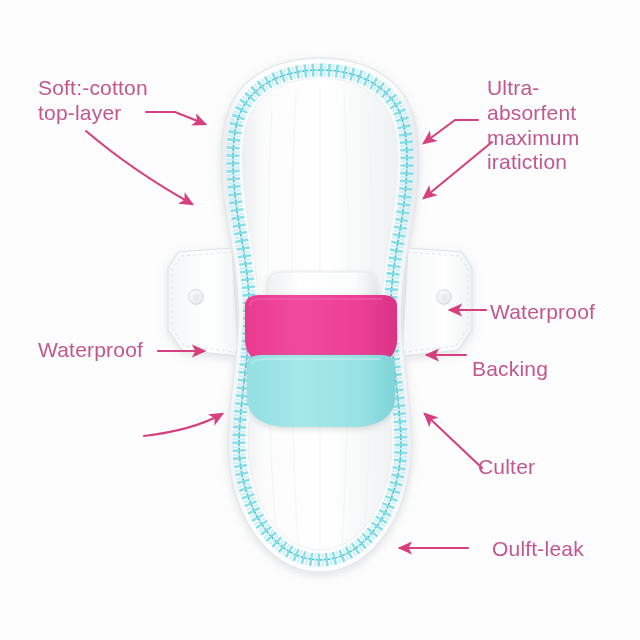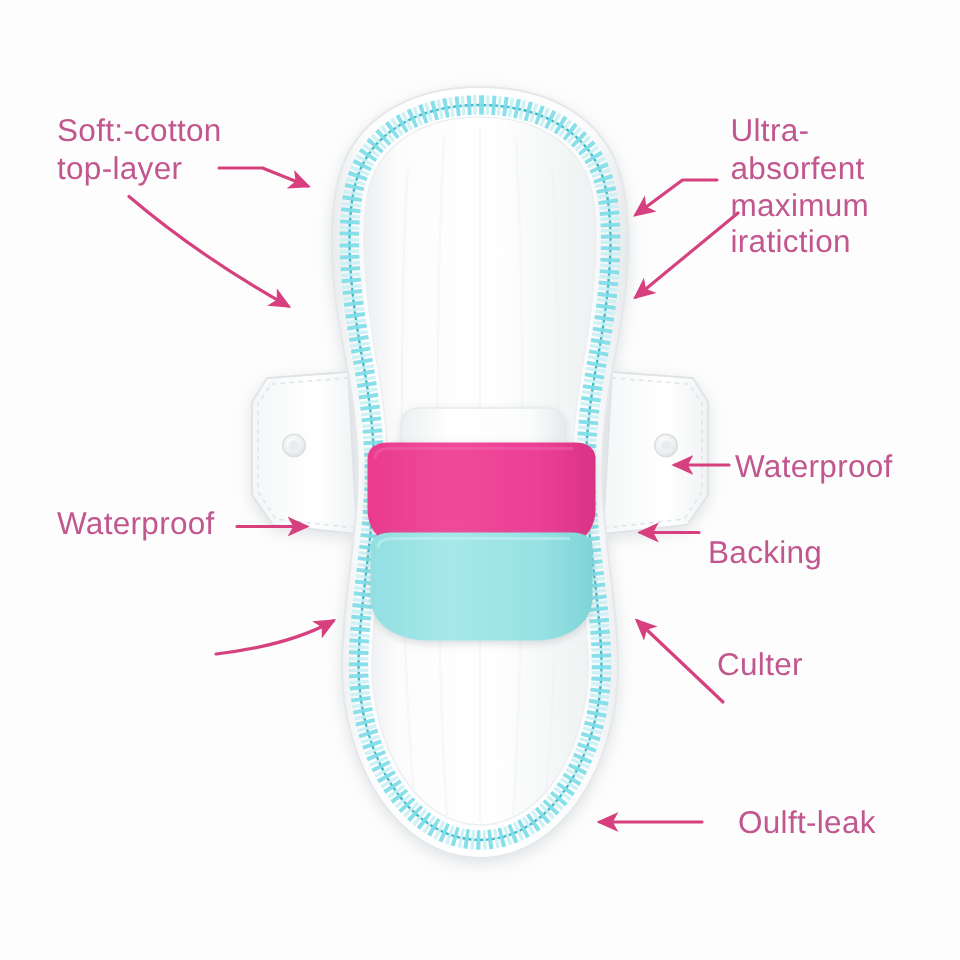--- a/index.html
+++ b/index.html
@@ -259,17 +259,17 @@
 maximum
 iratiction</div>
 
   <div class="label" style="left:490px; top:300px;">Waterproof</div>
 
   <div class="label" style="left:38px; top:338px;">Waterproof</div>
 
   <div class="label" style="left:472px; top:344px;margin-top:13px;">Backing</div>
 
 
-  <div class="label" style="left:478px; top:432px;">Culter</div>
+  <div class="label" style="left:478px; top:455px;">Culter</div>
 
   <div class="label" style="left:492px; top:537px;">Oulft-leak</div>
 
 </div>
 
 </body></html>

